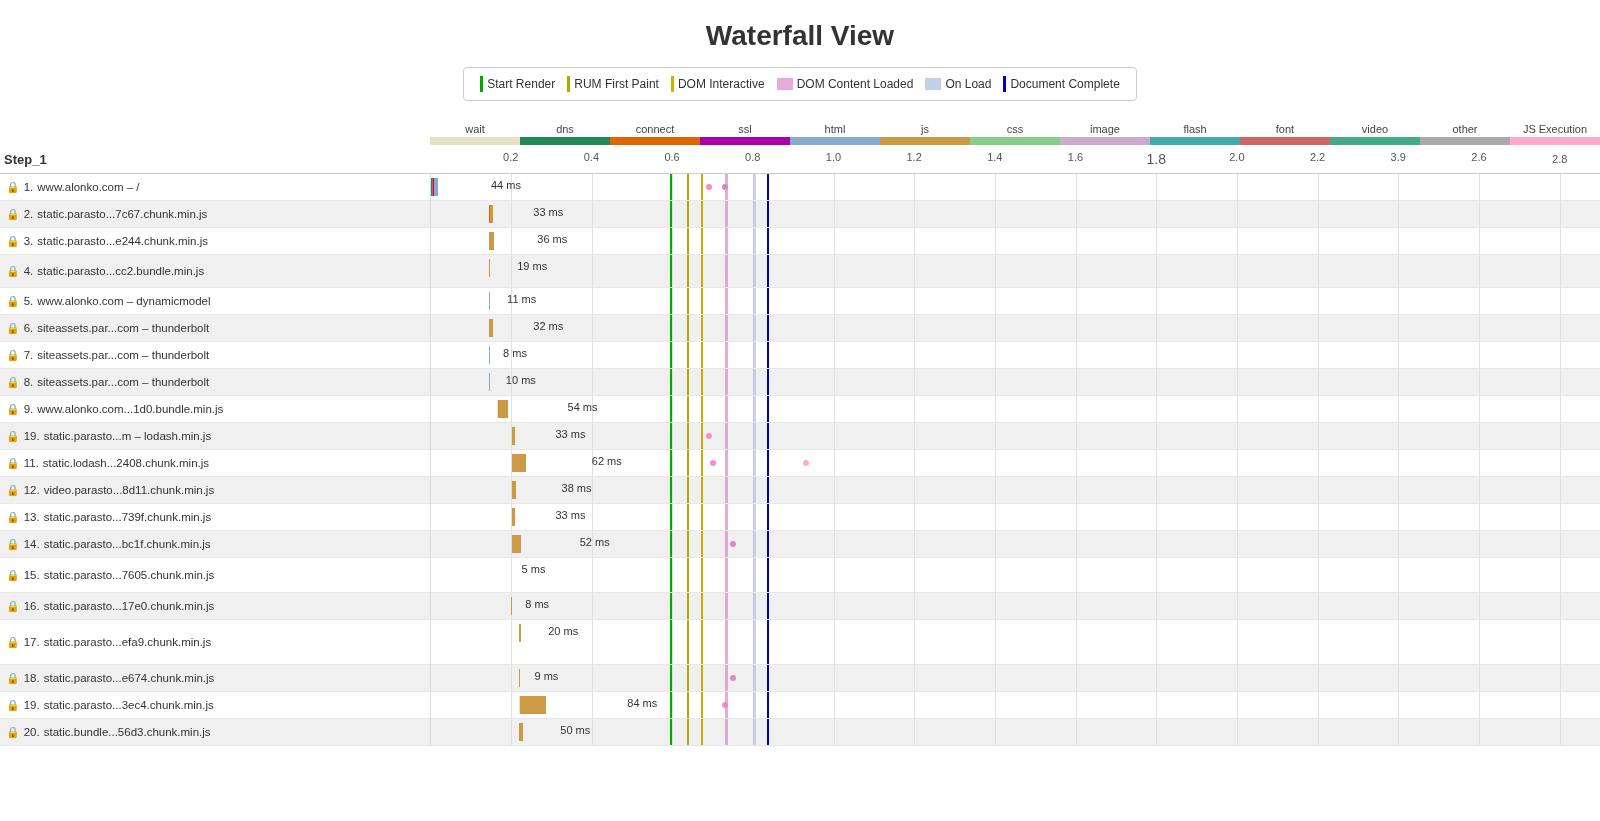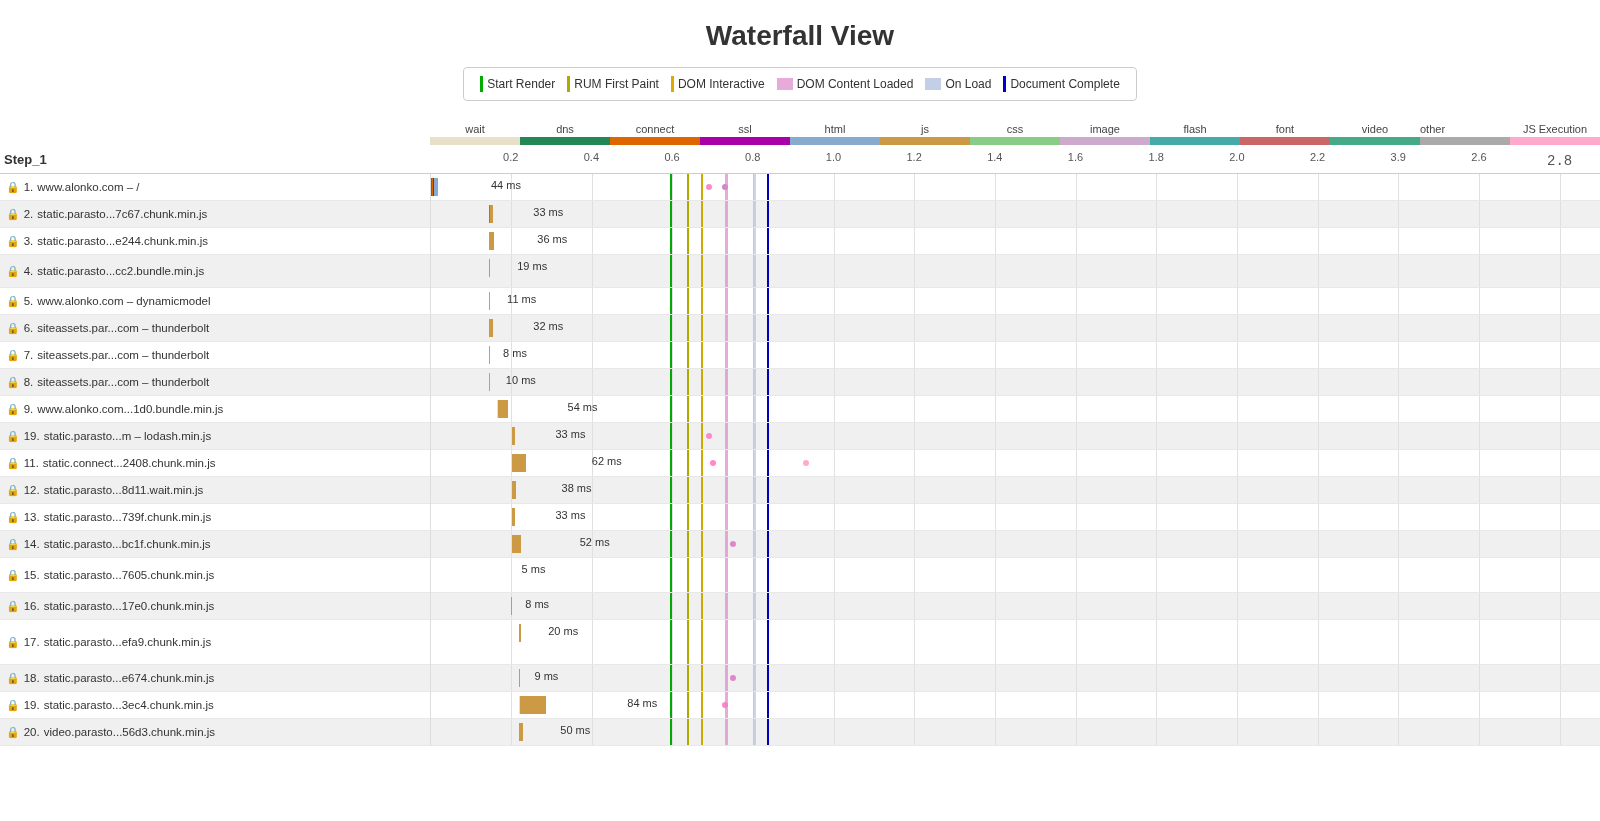--- a/index.html
+++ b/index.html
@@ -110,21 +110,21 @@
                 <div style="height:8px;background:#44aaaa;margin-top:2px;"></div>
               </div>
               <div style="flex: 1 1 0%; text-align: center;">
                 <div style="font-size:11px;color:#444;">font</div>
                 <div style="height:8px;background:#cc6666;margin-top:2px;"></div>
               </div>
               <div style="flex: 1 1 0%; text-align: center;">
                 <div style="font-size:11px;color:#444;">video</div>
                 <div style="height:8px;background:#44aa88;margin-top:2px;"></div>
               </div>
-              <div style="flex: 1 1 0%; text-align: left;">
+              <div style="flex: 1 1 0%; text-align: center;">
                 <div style="font-size:11px;color:#444;">other</div>
                 <div style="height:8px;background:#aaaaaa;margin-top:2px;"></div>
               </div>
               <div style="flex: 1 1 0%; text-align: center;">
                 <div style="font-size:11px;color:#444;">JS Execution</div>
                 <div style="height:8px;background:#ffaacc;margin-top:2px;"></div>
               </div>
             </div>
           </td>
         </tr>
@@ -133,26 +133,26 @@
           <td style="border-bottom: 1px solid rgb(204, 204, 204); padding: 4px 0px;">
             <div style="position: relative; height: 20px;">
               <div style="position: absolute; left: 6.897%; top: 2px; transform: translateX(-50%); font-size: 11px; color: rgb(85, 85, 85);">0.2</div>
               <div style="position: absolute; left: 13.793%; top: 2px; transform: translateX(-50%); font-size: 11px; color: rgb(85, 85, 85);">0.4</div>
               <div style="position: absolute; left: 20.69%; top: 2px; transform: translateX(-50%); font-size: 11px; color: rgb(85, 85, 85);">0.6</div>
               <div style="position: absolute; left: 27.586%; top: 2px; transform: translateX(-50%); font-size: 11px; color: rgb(85, 85, 85);">0.8</div>
               <div style="position: absolute; left: 34.483%; top: 2px; transform: translateX(-50%); font-size: 11px; color: rgb(85, 85, 85);">1.0</div>
               <div style="position: absolute; left: 41.379%; top: 2px; transform: translateX(-50%); font-size: 11px; color: rgb(85, 85, 85);">1.2</div>
               <div style="position: absolute; left: 48.276%; top: 2px; transform: translateX(-50%); font-size: 11px; color: rgb(85, 85, 85);">1.4</div>
               <div style="position: absolute; left: 55.172%; top: 2px; transform: translateX(-50%); font-size: 11px; color: rgb(85, 85, 85);">1.6</div>
-              <div style="position: absolute; left: 62.069%; top: 2px; transform: translateX(-50%); font-size: 11px; color: rgb(85, 85, 85);">1.8</div>
+              <div style="position: absolute; left: 62.069%; top: 2px; transform: translateX(-50%); font-size: 14px; color: rgb(85, 85, 85);">1.8</div>
               <div style="position: absolute; left: 68.966%; top: 2px; transform: translateX(-50%); font-size: 11px; color: rgb(85, 85, 85);">2.0</div>
               <div style="position: absolute; left: 75.862%; top: 2px; transform: translateX(-50%); font-size: 11px; color: rgb(85, 85, 85);">2.2</div>
               <div style="position: absolute; left: 82.759%; top: 2px; transform: translateX(-50%); font-size: 11px; color: rgb(85, 85, 85);">3.9</div>
               <div style="position: absolute; left: 89.655%; top: 2px; transform: translateX(-50%); font-size: 11px; color: rgb(85, 85, 85);">2.6</div>
-              <div style="position: absolute; left: 96.552%; top: 4px; transform: translateX(-50%); font-size: 14px; color: rgb(85, 85, 85); font-family: Liberation Mono, monospace;">2.8</div>
+              <div style="position: absolute; left: 96.552%; top: 4px; transform: translateX(-50%); font-size: 11px; color: rgb(85, 85, 85);">2.8</div>
             </div>
           </td>
         </tr>
         <tr class="resource-row" style="background: rgb(255, 255, 255);">
           <td style="width: 430px; padding: 0px 4px; border-right: 1px solid rgb(221, 221, 221);">
             <div class="resource-label">
               <span class="lock-icon">🔒</span>
               <span>1.</span>
               <span>www.alonko.com – /</span>
             </div>
@@ -537,21 +537,21 @@
               <div style="position: absolute; left: 27.586%; top: 0px; bottom: 0px; width: 3px; background: rgb(170, 187, 221); opacity: 0.6;"></div>
               <div style="position: absolute; left: 28.793%; top: 0px; bottom: 0px; width: 2px; background: rgb(0, 0, 187);"></div>
             </div>
           </td>
         </tr>
         <tr class="resource-row" style="background: rgb(255, 255, 255);">
           <td style="width: 430px; padding: 0px 4px; border-right: 1px solid rgb(221, 221, 221);">
             <div class="resource-label">
               <span class="lock-icon">🔒</span>
               <span>11.</span>
-              <span>static.connect...2408.chunk.min.js</span>
+              <span>static.lodash...2408.chunk.min.js</span>
             </div>
           </td>
           <td class="chart-cell">
             <div style="position: relative; width: 100%; height: 26px;">
               <div style="position: absolute; left: 6.897%; top: 0px; bottom: 0px; width: 1px; background: rgb(224, 224, 224);"></div>
               <div style="position: absolute; left: 13.793%; top: 0px; bottom: 0px; width: 1px; background: rgb(224, 224, 224);"></div>
               <div style="position: absolute; left: 20.69%; top: 0px; bottom: 0px; width: 1px; background: rgb(224, 224, 224);"></div>
               <div style="position: absolute; left: 27.586%; top: 0px; bottom: 0px; width: 1px; background: rgb(224, 224, 224);"></div>
               <div style="position: absolute; left: 34.483%; top: 0px; bottom: 0px; width: 1px; background: rgb(224, 224, 224);"></div>
               <div style="position: absolute; left: 41.379%; top: 0px; bottom: 0px; width: 1px; background: rgb(224, 224, 224);"></div>
@@ -577,21 +577,21 @@
               <div style="position: absolute; left: 27.586%; top: 0px; bottom: 0px; width: 3px; background: rgb(170, 187, 221); opacity: 0.6;"></div>
               <div style="position: absolute; left: 28.793%; top: 0px; bottom: 0px; width: 2px; background: rgb(0, 0, 187);"></div>
             </div>
           </td>
         </tr>
         <tr class="resource-row" style="background: rgb(240, 240, 240);">
           <td style="width: 430px; padding: 0px 4px; border-right: 1px solid rgb(221, 221, 221);">
             <div class="resource-label">
               <span class="lock-icon">🔒</span>
               <span>12.</span>
-              <span>static.parasto...8d11.wait.min.js</span>
+              <span>video.parasto...8d11.chunk.min.js</span>
             </div>
           </td>
           <td class="chart-cell">
             <div style="position: relative; width: 100%; height: 26px;">
               <div style="position: absolute; left: 6.897%; top: 0px; bottom: 0px; width: 1px; background: rgb(224, 224, 224);"></div>
               <div style="position: absolute; left: 13.793%; top: 0px; bottom: 0px; width: 1px; background: rgb(224, 224, 224);"></div>
               <div style="position: absolute; left: 20.69%; top: 0px; bottom: 0px; width: 1px; background: rgb(224, 224, 224);"></div>
               <div style="position: absolute; left: 27.586%; top: 0px; bottom: 0px; width: 1px; background: rgb(224, 224, 224);"></div>
               <div style="position: absolute; left: 34.483%; top: 0px; bottom: 0px; width: 1px; background: rgb(224, 224, 224);"></div>
               <div style="position: absolute; left: 41.379%; top: 0px; bottom: 0px; width: 1px; background: rgb(224, 224, 224);"></div>
@@ -884,21 +884,21 @@
               <div style="position: absolute; left: 27.586%; top: 0px; bottom: 0px; width: 3px; background: rgb(170, 187, 221); opacity: 0.6;"></div>
               <div style="position: absolute; left: 28.793%; top: 0px; bottom: 0px; width: 2px; background: rgb(0, 0, 187);"></div>
             </div>
           </td>
         </tr>
         <tr class="resource-row" style="background: rgb(240, 240, 240);">
           <td style="width: 430px; padding: 0px 4px; border-right: 1px solid rgb(221, 221, 221);">
             <div class="resource-label">
               <span class="lock-icon">🔒</span>
               <span>20.</span>
-              <span>video.parasto...56d3.chunk.min.js</span>
+              <span>static.bundle...56d3.chunk.min.js</span>
             </div>
           </td>
           <td class="chart-cell">
             <div style="position: relative; width: 100%; height: 26px;">
               <div style="position: absolute; left: 6.897%; top: 0px; bottom: 0px; width: 1px; background: rgb(224, 224, 224);"></div>
               <div style="position: absolute; left: 13.793%; top: 0px; bottom: 0px; width: 1px; background: rgb(224, 224, 224);"></div>
               <div style="position: absolute; left: 20.69%; top: 0px; bottom: 0px; width: 1px; background: rgb(224, 224, 224);"></div>
               <div style="position: absolute; left: 27.586%; top: 0px; bottom: 0px; width: 1px; background: rgb(224, 224, 224);"></div>
               <div style="position: absolute; left: 34.483%; top: 0px; bottom: 0px; width: 1px; background: rgb(224, 224, 224);"></div>
               <div style="position: absolute; left: 41.379%; top: 0px; bottom: 0px; width: 1px; background: rgb(224, 224, 224);"></div>

